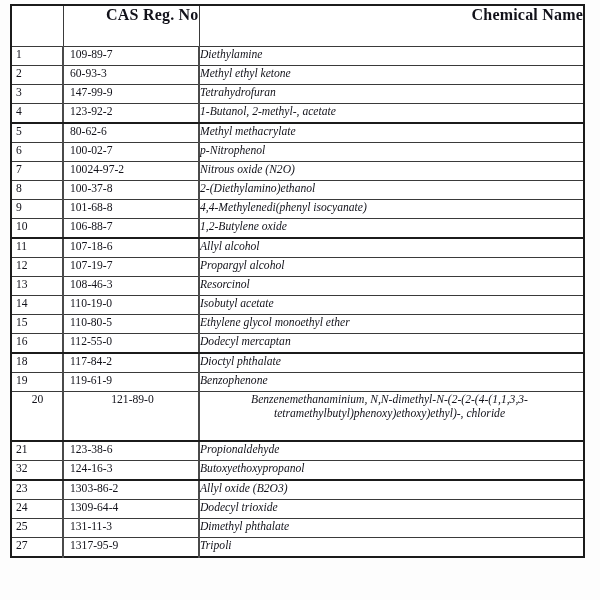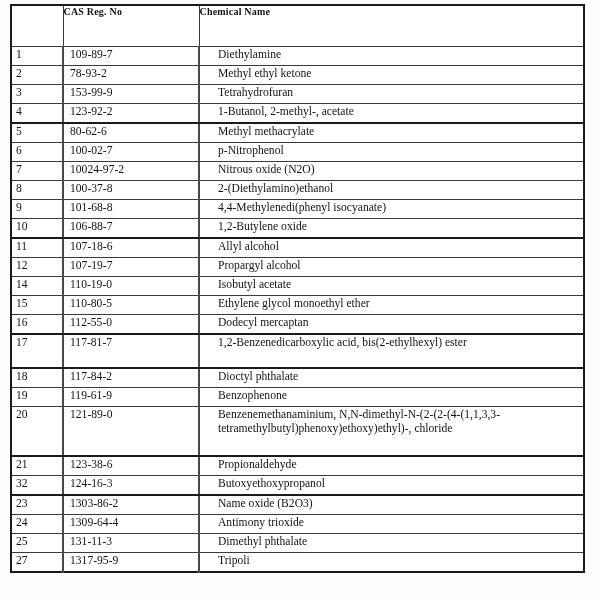--- a/index.html
+++ b/index.html
@@ -46,23 +46,23 @@
     background: #ffffff;
   }
   
   table.chem-table {
     border: 2px solid #1b1b1b;
   }
 
   thead th {
     border-bottom: 2px solid #1b1b1b;
     border-top: 2px solid #1b1b1b;
-    text-align: left;
+    text-align: right;
     font-weight: bold;
-    font-size: 10px;
+    font-size: 16px;
     height: 40px;
     padding: 5px 4px 4px 4px;
     letter-spacing: 0.2px;
   }
   thead th.h-num { border-left: 2px solid #1b1b1b; }
   thead th.h-name { border-right: 2px solid #1b1b1b; margin-top: 29px; }
 
   tbody td {
     font-size: 11.6px;
     line-height: 1.18;
@@ -72,32 +72,34 @@
     padding: 1px 3px 1px 4px;
     border-left: 2px solid #1b1b1b;
     text-align: left;
   }
   tbody td.cell-cas {
     padding: 1px 3px 1px 6px;
     border-left: 2px solid #4a4a4a;
     border-right: 2px solid #4a4a4a;
   }
   tbody td.cell-name {
-    padding: 1px 4px 1px 18px;
+    padding: 1px 4px 1px 0;
     border-right: 2px solid #1b1b1b;
+    font-style: italic;
   }
   
   tbody tr.group-end > td {
     border-bottom: 2px solid #1b1b1b;
   }
   tbody tr.tall > td {
     height: 30px;
   }
   tbody tr.tall2 > td {
     height: 46px;
+    text-align: center;
   }
 </style>
 </head>
 <body>
 
 <div id="page">
   <div id="table-wrap">
     <table class="chem-table">
       <colgroup>
         <col class="c-num">
@@ -112,26 +114,26 @@
         </tr>
       </thead>
       <tbody id="tbody">
           <tr>
             <td class="cell-num">1</td>
             <td class="cell-cas">109-89-7</td>
             <td class="cell-name">Diethylamine</td>
           </tr>
           <tr>
             <td class="cell-num">2</td>
-            <td class="cell-cas">78-93-2</td>
+            <td class="cell-cas">60-93-3</td>
             <td class="cell-name">Methyl ethyl ketone</td>
           </tr>
           <tr>
             <td class="cell-num">3</td>
-            <td class="cell-cas">153-99-9</td>
+            <td class="cell-cas">147-99-9</td>
             <td class="cell-name">Tetrahydrofuran</td>
           </tr>
           <tr class="group-end">
             <td class="cell-num">4</td>
             <td class="cell-cas">123-92-2</td>
             <td class="cell-name">1-Butanol, 2-methyl-, acetate</td>
           </tr>
           <tr>
             <td class="cell-num">5</td>
             <td class="cell-cas">80-62-6</td>
@@ -166,38 +168,38 @@
             <td class="cell-num">11</td>
             <td class="cell-cas">107-18-6</td>
             <td class="cell-name">Allyl alcohol</td>
           </tr>
           <tr>
             <td class="cell-num">12</td>
             <td class="cell-cas">107-19-7</td>
             <td class="cell-name">Propargyl alcohol</td>
           </tr>
           <tr>
+            <td class="cell-num">13</td>
+            <td class="cell-cas">108-46-3</td>
+            <td class="cell-name">Resorcinol</td>
+          </tr>
+          <tr>
             <td class="cell-num">14</td>
             <td class="cell-cas">110-19-0</td>
             <td class="cell-name">Isobutyl acetate</td>
           </tr>
           <tr>
             <td class="cell-num">15</td>
             <td class="cell-cas">110-80-5</td>
             <td class="cell-name">Ethylene glycol monoethyl ether</td>
           </tr>
           <tr class="group-end">
             <td class="cell-num">16</td>
             <td class="cell-cas">112-55-0</td>
             <td class="cell-name">Dodecyl mercaptan</td>
-          </tr>
-          <tr class="group-end tall">
-            <td class="cell-num">17</td>
-            <td class="cell-cas">117-81-7</td>
-            <td class="cell-name">1,2-Benzenedicarboxylic acid, bis(2-ethylhexyl) ester</td>
           </tr>
           <tr>
             <td class="cell-num">18</td>
             <td class="cell-cas">117-84-2</td>
             <td class="cell-name">Dioctyl phthalate</td>
           </tr>
           <tr>
             <td class="cell-num">19</td>
             <td class="cell-cas">119-61-9</td>
             <td class="cell-name">Benzophenone</td>
@@ -213,26 +215,26 @@
             <td class="cell-name">Propionaldehyde</td>
           </tr>
           <tr class="group-end">
             <td class="cell-num">32</td>
             <td class="cell-cas">124-16-3</td>
             <td class="cell-name">Butoxyethoxypropanol</td>
           </tr>
           <tr>
             <td class="cell-num">23</td>
             <td class="cell-cas">1303-86-2</td>
-            <td class="cell-name">Name oxide (B2O3)</td>
+            <td class="cell-name">Allyl oxide (B2O3)</td>
           </tr>
           <tr>
             <td class="cell-num">24</td>
             <td class="cell-cas">1309-64-4</td>
-            <td class="cell-name">Antimony trioxide</td>
+            <td class="cell-name">Dodecyl trioxide</td>
           </tr>
           <tr>
             <td class="cell-num">25</td>
             <td class="cell-cas">131-11-3</td>
             <td class="cell-name">Dimethyl phthalate</td>
           </tr>
           <tr>
             <td class="cell-num">27</td>
             <td class="cell-cas">1317-95-9</td>
             <td class="cell-name">Tripoli</td>

